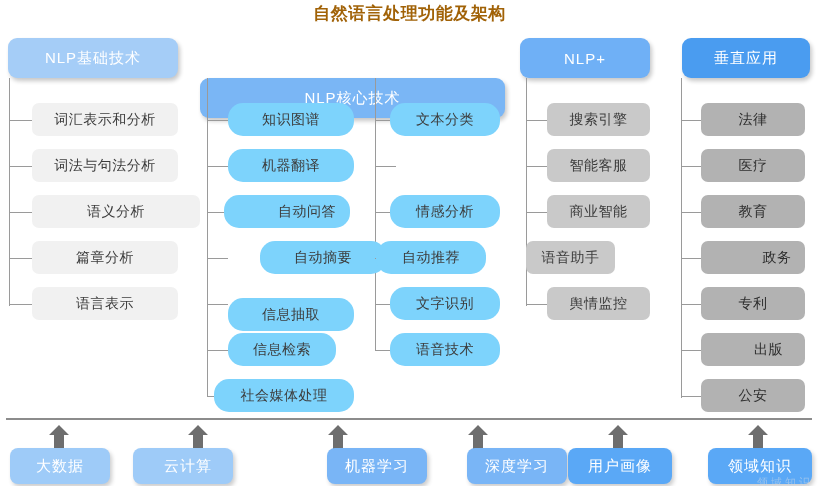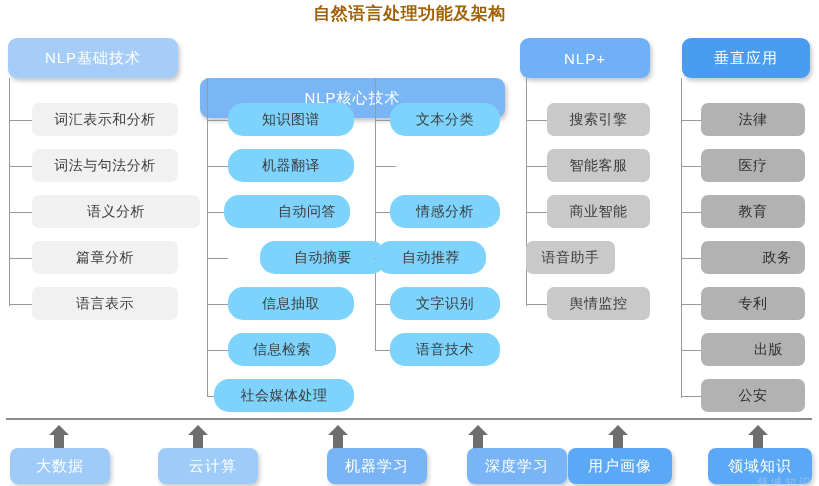--- a/index.html
+++ b/index.html
@@ -156,21 +156,21 @@
   <div class="stub" style="left:207px; top:166px; width:21px;"></div>
   <div class="item tone-2" style="left:228px; top:149px; width:126px;">机器翻译</div>
 
   <div class="stub" style="left:207px; top:212px; width:21px;"></div>
   <div class="item tone-2" style="left:224px; top:195px; width:126px;padding-left:40px;">自动问答</div>
 
   <div class="stub" style="left:207px; top:258px; width:21px;"></div>
   <div class="item tone-2" style="left:228px; top:241px; width:126px;margin-left:32px;">自动摘要</div>
 
   <div class="stub" style="left:207px; top:304px; width:21px;"></div>
-  <div class="item tone-2" style="left:228px; top:287px; width:126px;">信息抽取</div>
+  <div class="item tone-2" style="left:228px; top:298px; width:126px;">信息抽取</div>
 
   <div class="stub" style="left:207px; top:350px; width:21px;"></div>
   <div class="item tone-2" style="left:228px; top:333px; width:108px;">信息检索</div>
 
   <div class="stub" style="left:207px; top:396px; width:21px;"></div>
   <div class="item tone-2" style="left:214px; top:379px; width:140px;">社会媒体处理</div>
 
   <div class="stub" style="left:375px; top:120px; width:21px;"></div>
   <div class="item tone-2" style="left:390px; top:103px; width:110px;">文本分类</div>
 
@@ -257,21 +257,21 @@
         <polygon points="11,1 21,11 16,11 16,26 6,26 6,11 1,11" fill="#6e6e6e"></polygon>
       </svg>
   </div>
   <div class="up-arrow" style="left:747px; top:424px;">
     <svg width="22" height="26" viewBox="0 0 22 26">
         <polygon points="11,1 21,11 16,11 16,26 6,26 6,11 1,11" fill="#6e6e6e"></polygon>
       </svg>
   </div>
 
   <div class="foundation f-light" style="left:10px; top:448px; width:100px;">大数据</div>
-  <div class="foundation f-light" style="left:158px; top:448px; width:100px;padding-left:10px;">云计算</div>
+  <div class="foundation f-light" style="left:133px; top:448px; width:100px;padding-left:10px;">云计算</div>
   <div class="foundation f-mid" style="left:288px; top:448px; width:100px;">机器学习</div>
   <div class="foundation f-mid" style="left:428px; top:448px; width:100px;">深度学习</div>
   <div class="foundation f-strong" style="left:568px; top:448px; width:104px;">用户画像</div>
   <div class="foundation f-strong" style="left:708px; top:448px; width:104px;">领域知识</div>
 
   <div class="watermark">领域知识</div>
 
 </div>
 
 </body></html>

